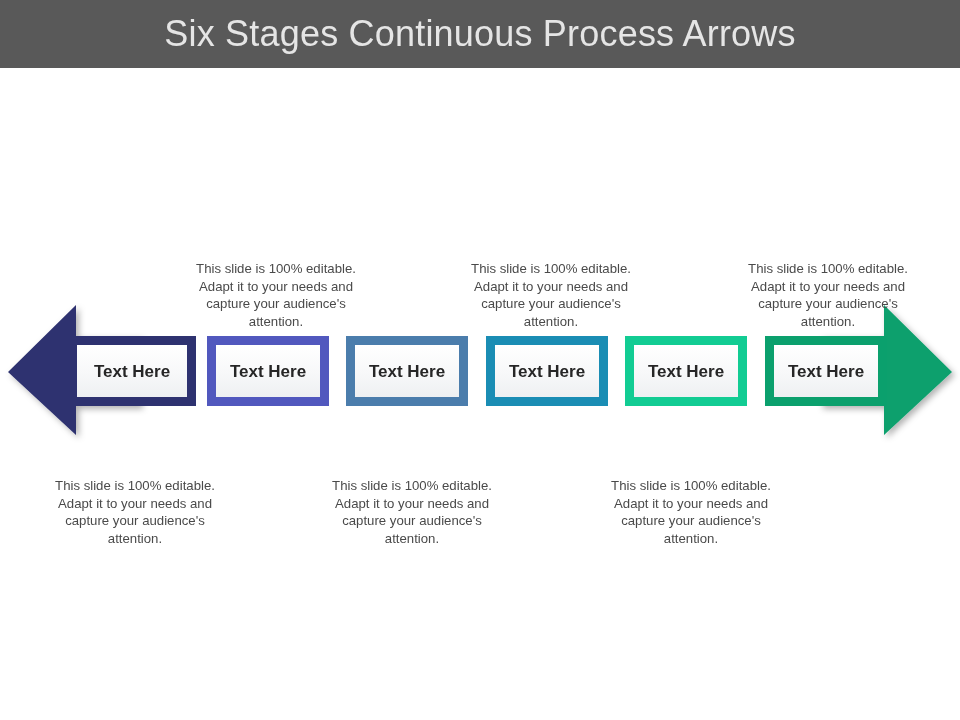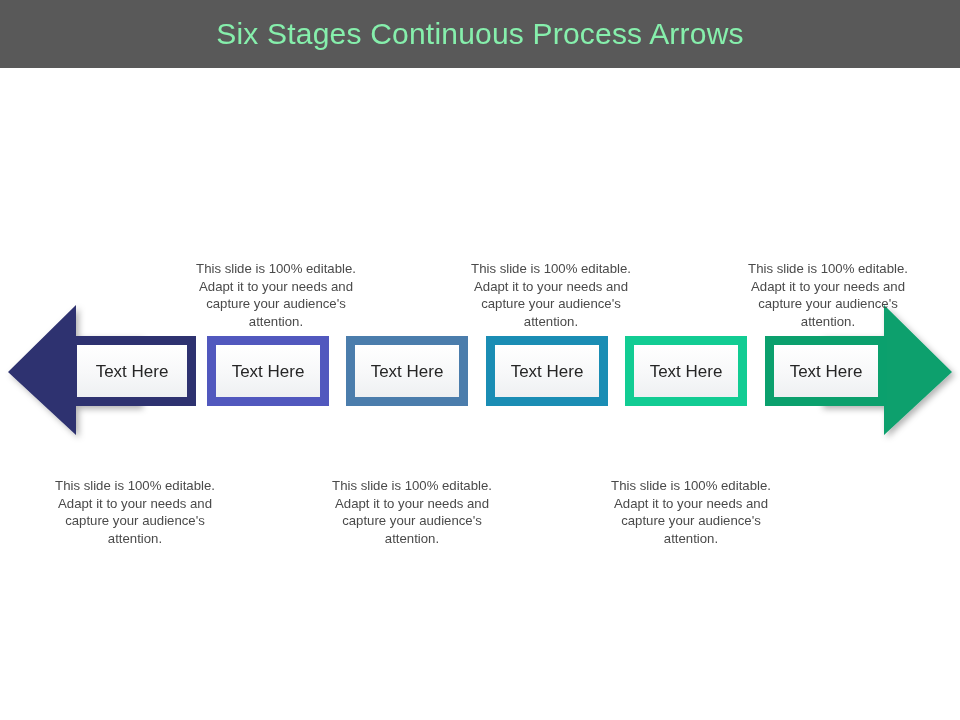--- a/index.html
+++ b/index.html
@@ -22,22 +22,22 @@
     left: 0;
     top: 0;
     width: 960px;
     height: 68px;
     background: #595959;
     display: flex;
     align-items: center;
     justify-content: center;
   }
   .title-text {
-    color: #86efac;
-    font-size: 30px;
+    color: #e5e5e5;
+    font-size: 36px;
     font-weight: normal;
     letter-spacing: 0.2px;
     line-height: 1;
     white-space: nowrap;
   }
 
   
   .slide {
     position: absolute;
     left: 0;
@@ -67,20 +67,21 @@
 
   
   .stage-box {
     position: absolute;
     box-sizing: border-box;
     border-style: solid;
     border-width: 9px;
     display: flex;
     align-items: center;
     justify-content: flex-start;
+    font-weight: bold;
   }
   .stage-inner {
     width: 100%;
     height: 100%;
     background: linear-gradient(to bottom, #ffffff 0%, #f7f8f9 55%, #eef0f2 100%);
     display: flex;
     align-items: center;
     justify-content: center;
   }
   .stage-label {

